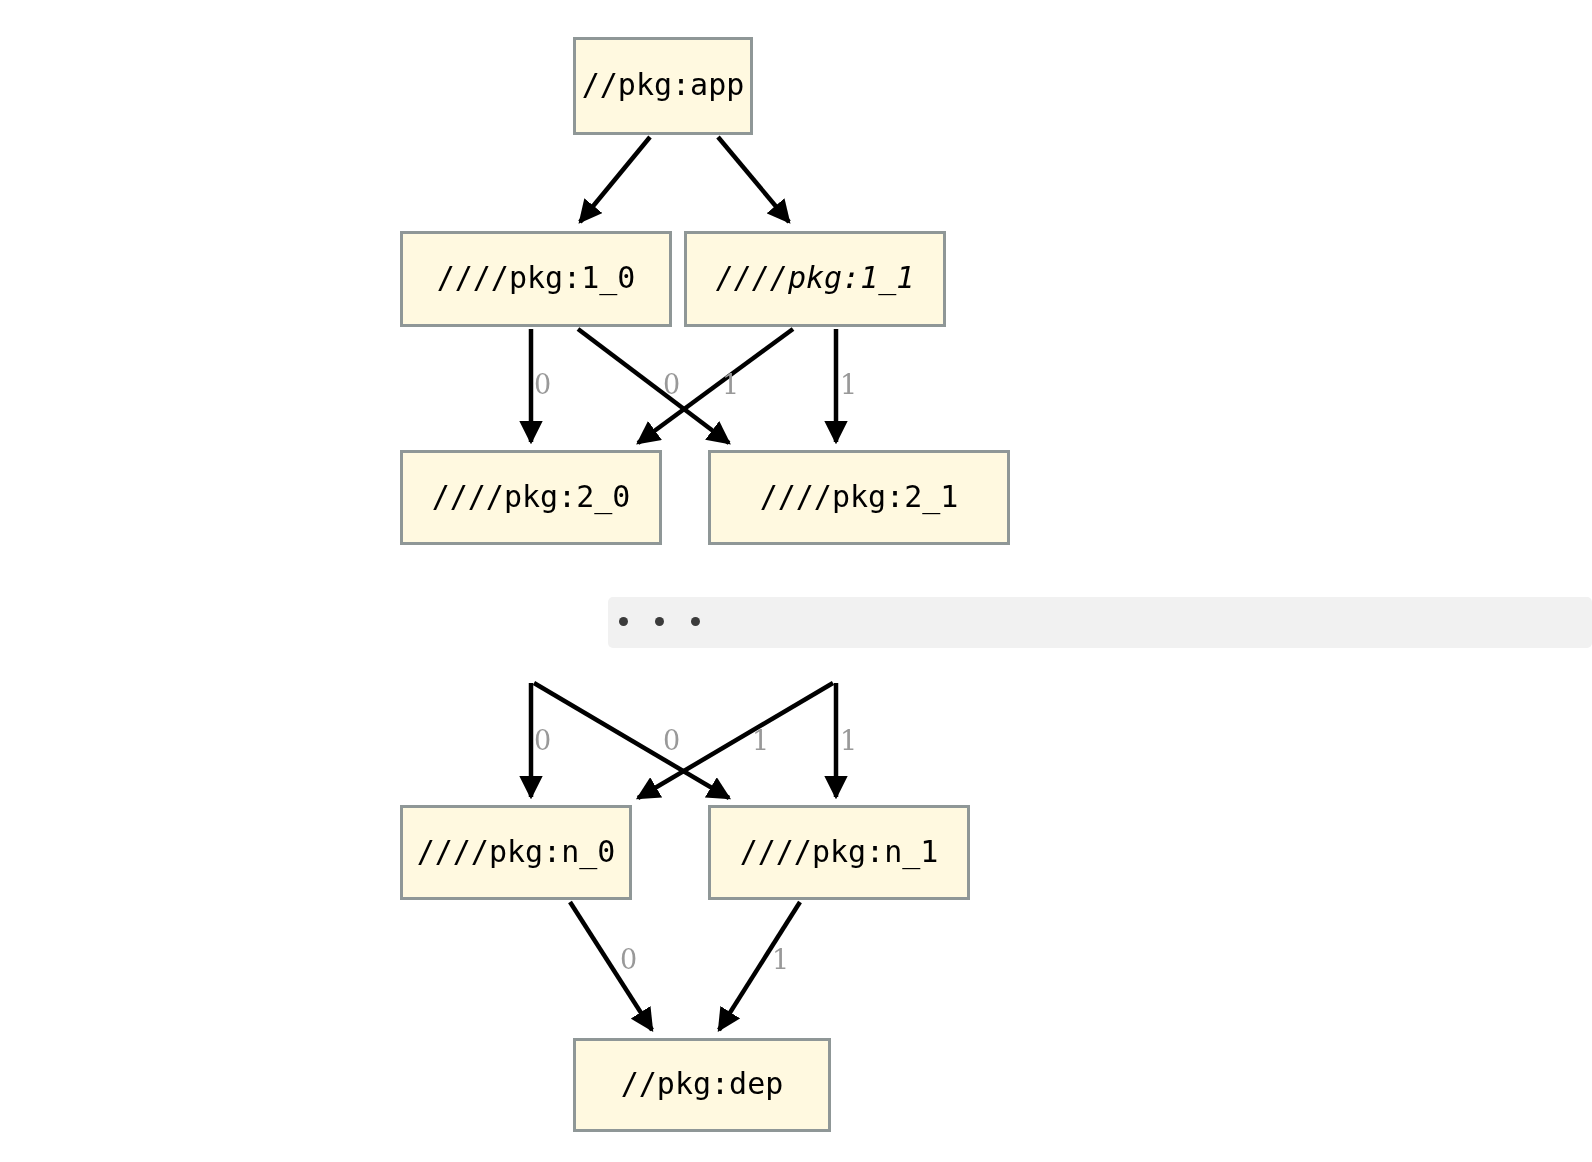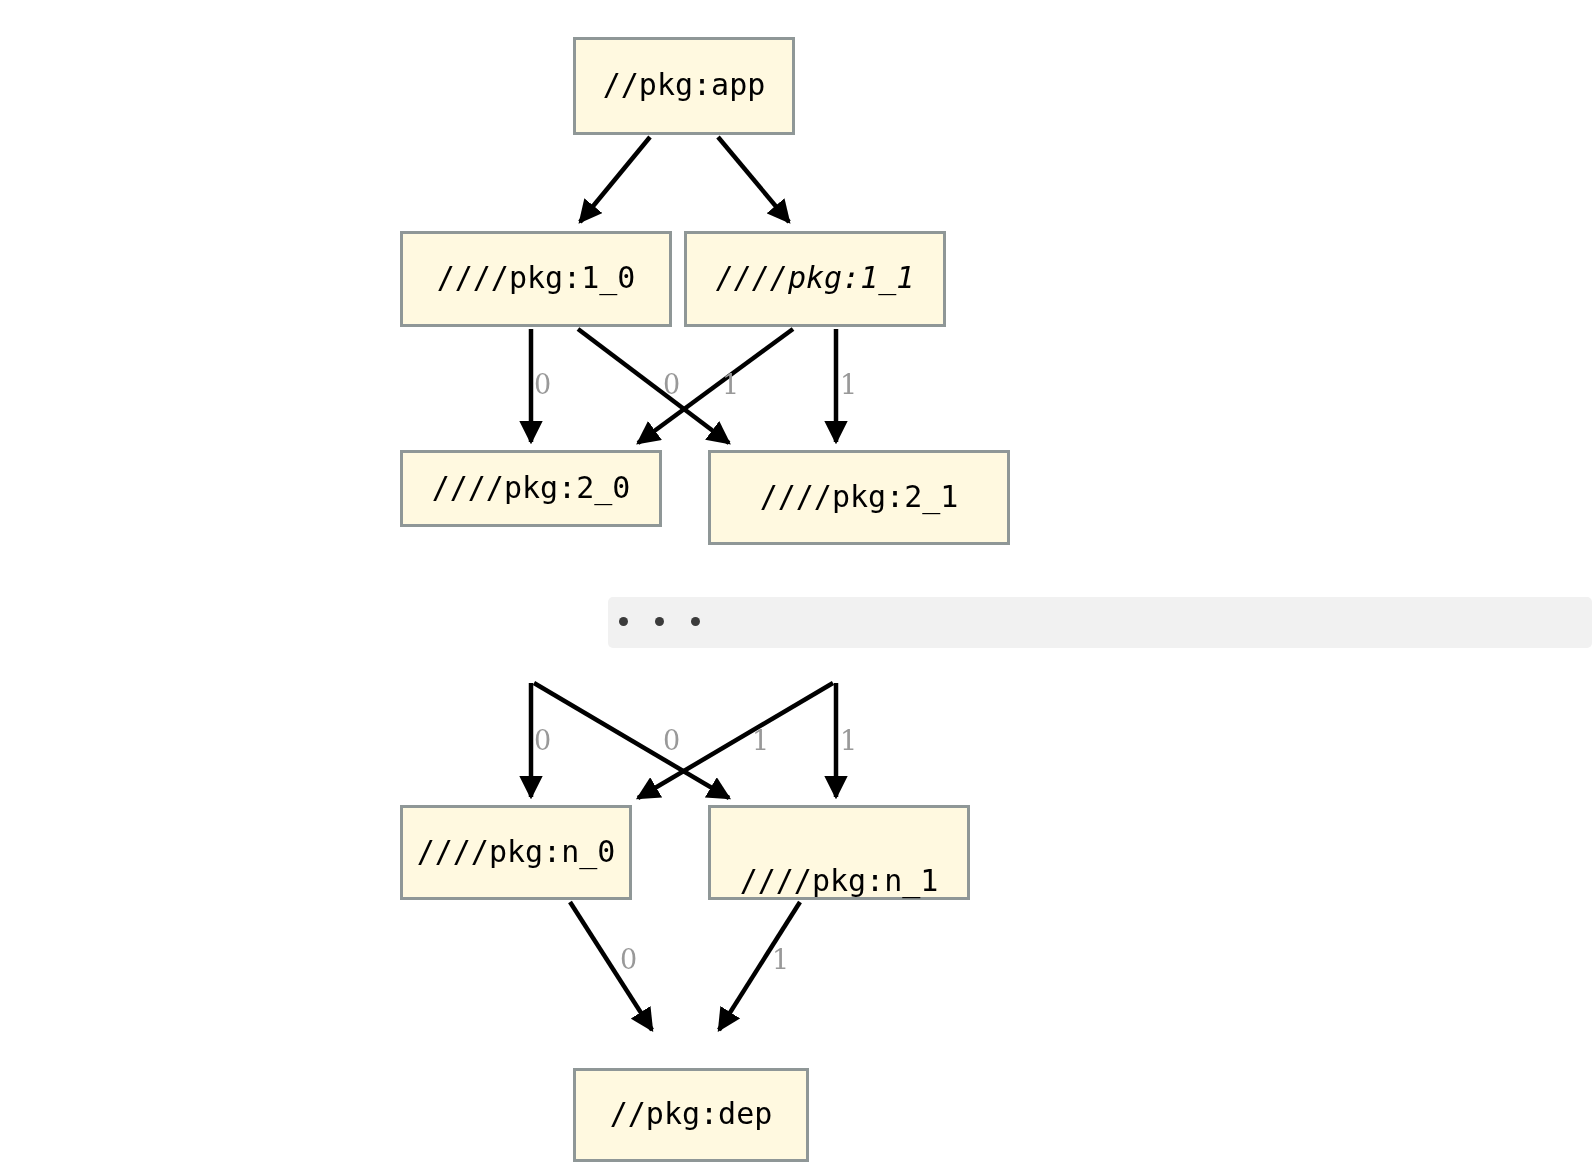--- a/index.html
+++ b/index.html
@@ -102,49 +102,49 @@
     <line x1="531" y1="683" x2="531" y2="797" stroke="#000" stroke-width="4.5" marker-end="url(#arrow)"></line>
     <line x1="534" y1="683" x2="729" y2="798" stroke="#000" stroke-width="4.5" marker-end="url(#arrow)"></line>
     <line x1="833" y1="683" x2="638" y2="798" stroke="#000" stroke-width="4.5" marker-end="url(#arrow)"></line>
     <line x1="836" y1="683" x2="836" y2="797" stroke="#000" stroke-width="4.5" marker-end="url(#arrow)"></line>
 
     <line x1="570" y1="902" x2="652" y2="1030" stroke="#000" stroke-width="4.5" marker-end="url(#arrow)"></line>
 
     <line x1="800" y1="902" x2="719" y2="1030" stroke="#000" stroke-width="4.5" marker-end="url(#arrow)"></line>
   </svg>
 
-  <div class="node" style="left:573px; top:37px; width:222px; height:98px;">
+  <div class="node" style="left:573px; top:37px; width:180px; height:98px;">
     <span class="node-label">//pkg:app</span>
   </div>
 
   <div class="node" style="left:400px; top:231px; width:272px; height:96px;">
     <span class="node-label">////pkg:1_0</span>
   </div>
 
   <div class="node" style="left:684px; top:231px; width:262px; height:96px;font-style:italic;">
     <span class="node-label">////pkg:1_1</span>
   </div>
 
-  <div class="node" style="left:400px; top:450px; width:262px; height:77px;">
+  <div class="node" style="left:400px; top:450px; width:262px; height:95px;">
     <span class="node-label">////pkg:2_0</span>
   </div>
 
   <div class="node" style="left:708px; top:450px; width:302px; height:95px;">
     <span class="node-label">////pkg:2_1</span>
   </div>
 
   <div class="node" style="left:400px; top:805px; width:232px; height:95px;">
     <span class="node-label">////pkg:n_0</span>
   </div>
 
-  <div class="node" style="left:708px; top:805px; width:262px; height:95px;align-items:flex-end;">
+  <div class="node" style="left:708px; top:805px; width:262px; height:95px;">
     <span class="node-label">////pkg:n_1</span>
   </div>
 
-  <div class="node" style="left:573px; top:1038px; width:236px; height:94px;margin-top:30px;">
+  <div class="node" style="left:573px; top:1038px; width:258px; height:94px;">
     <span class="node-label">//pkg:dep</span>
   </div>
 
   <div class="edge-label" style="left:534px; top:371px;">0</div>
   <div class="edge-label" style="left:663px; top:371px;">0</div>
   <div class="edge-label" style="left:722px; top:371px;">1</div>
   <div class="edge-label" style="left:840px; top:371px;">1</div>
 
   <div class="edge-label" style="left:534px; top:727px;">0</div>
   <div class="edge-label" style="left:663px; top:727px;">0</div>

